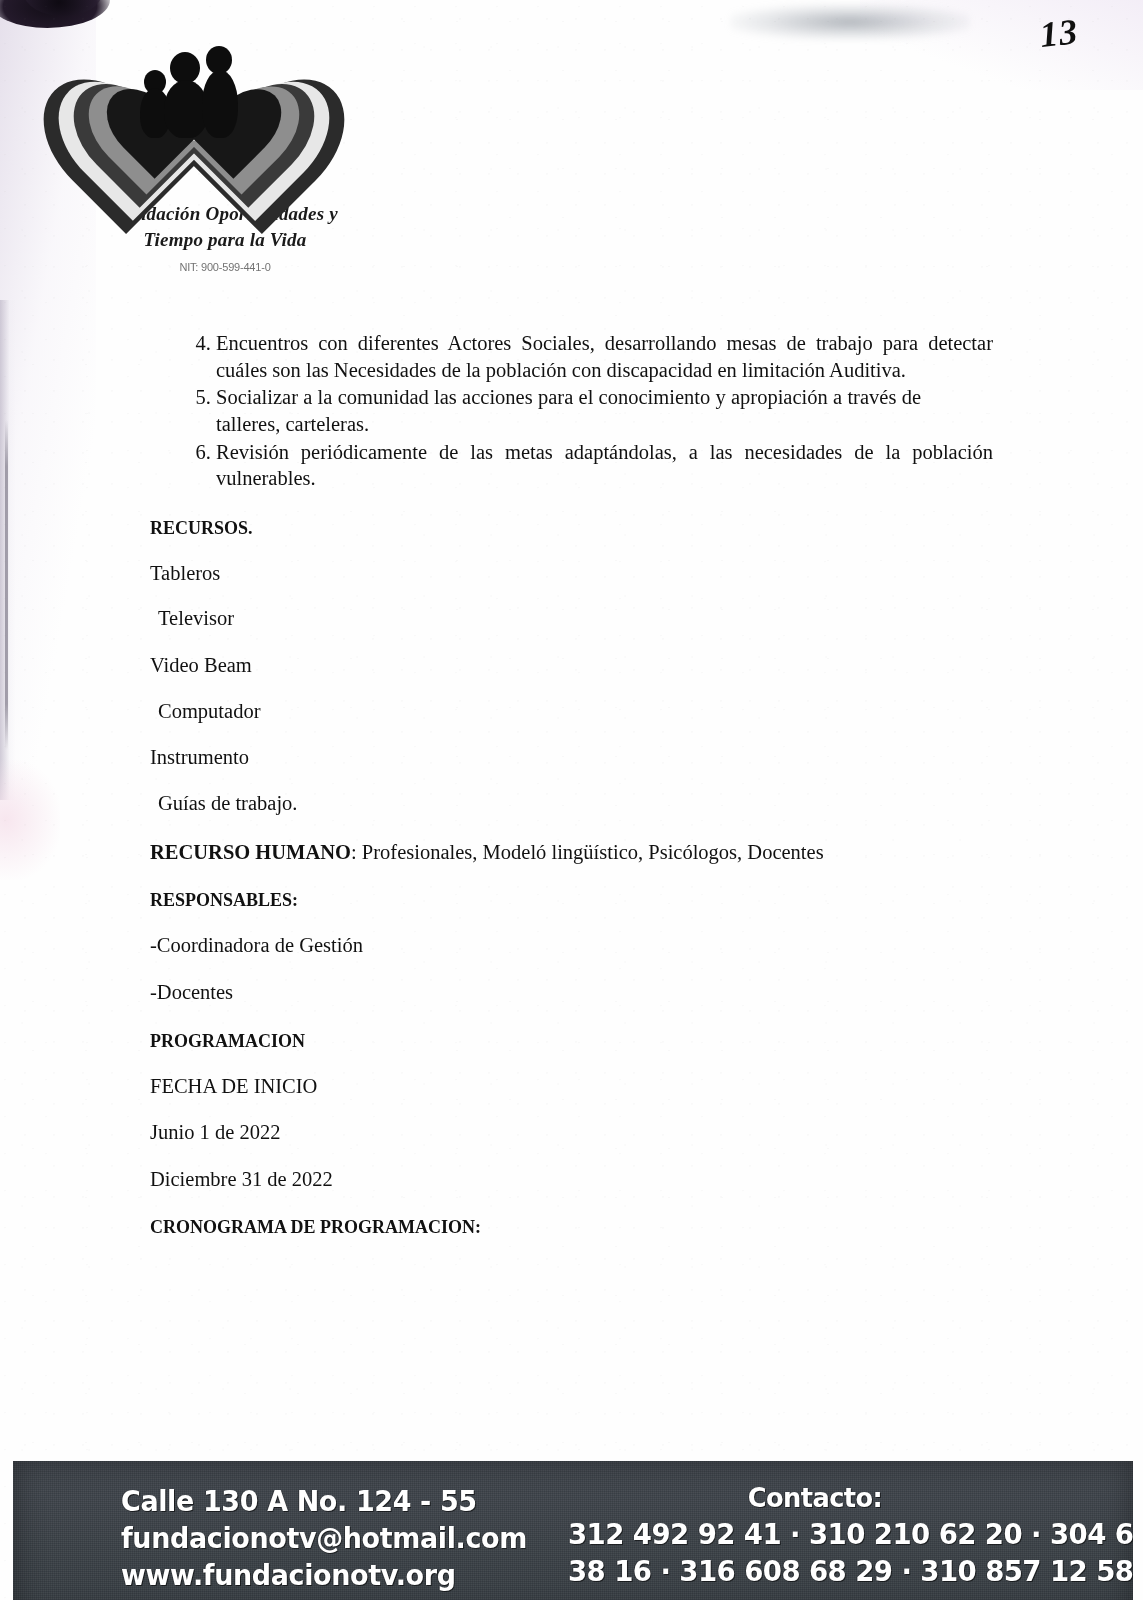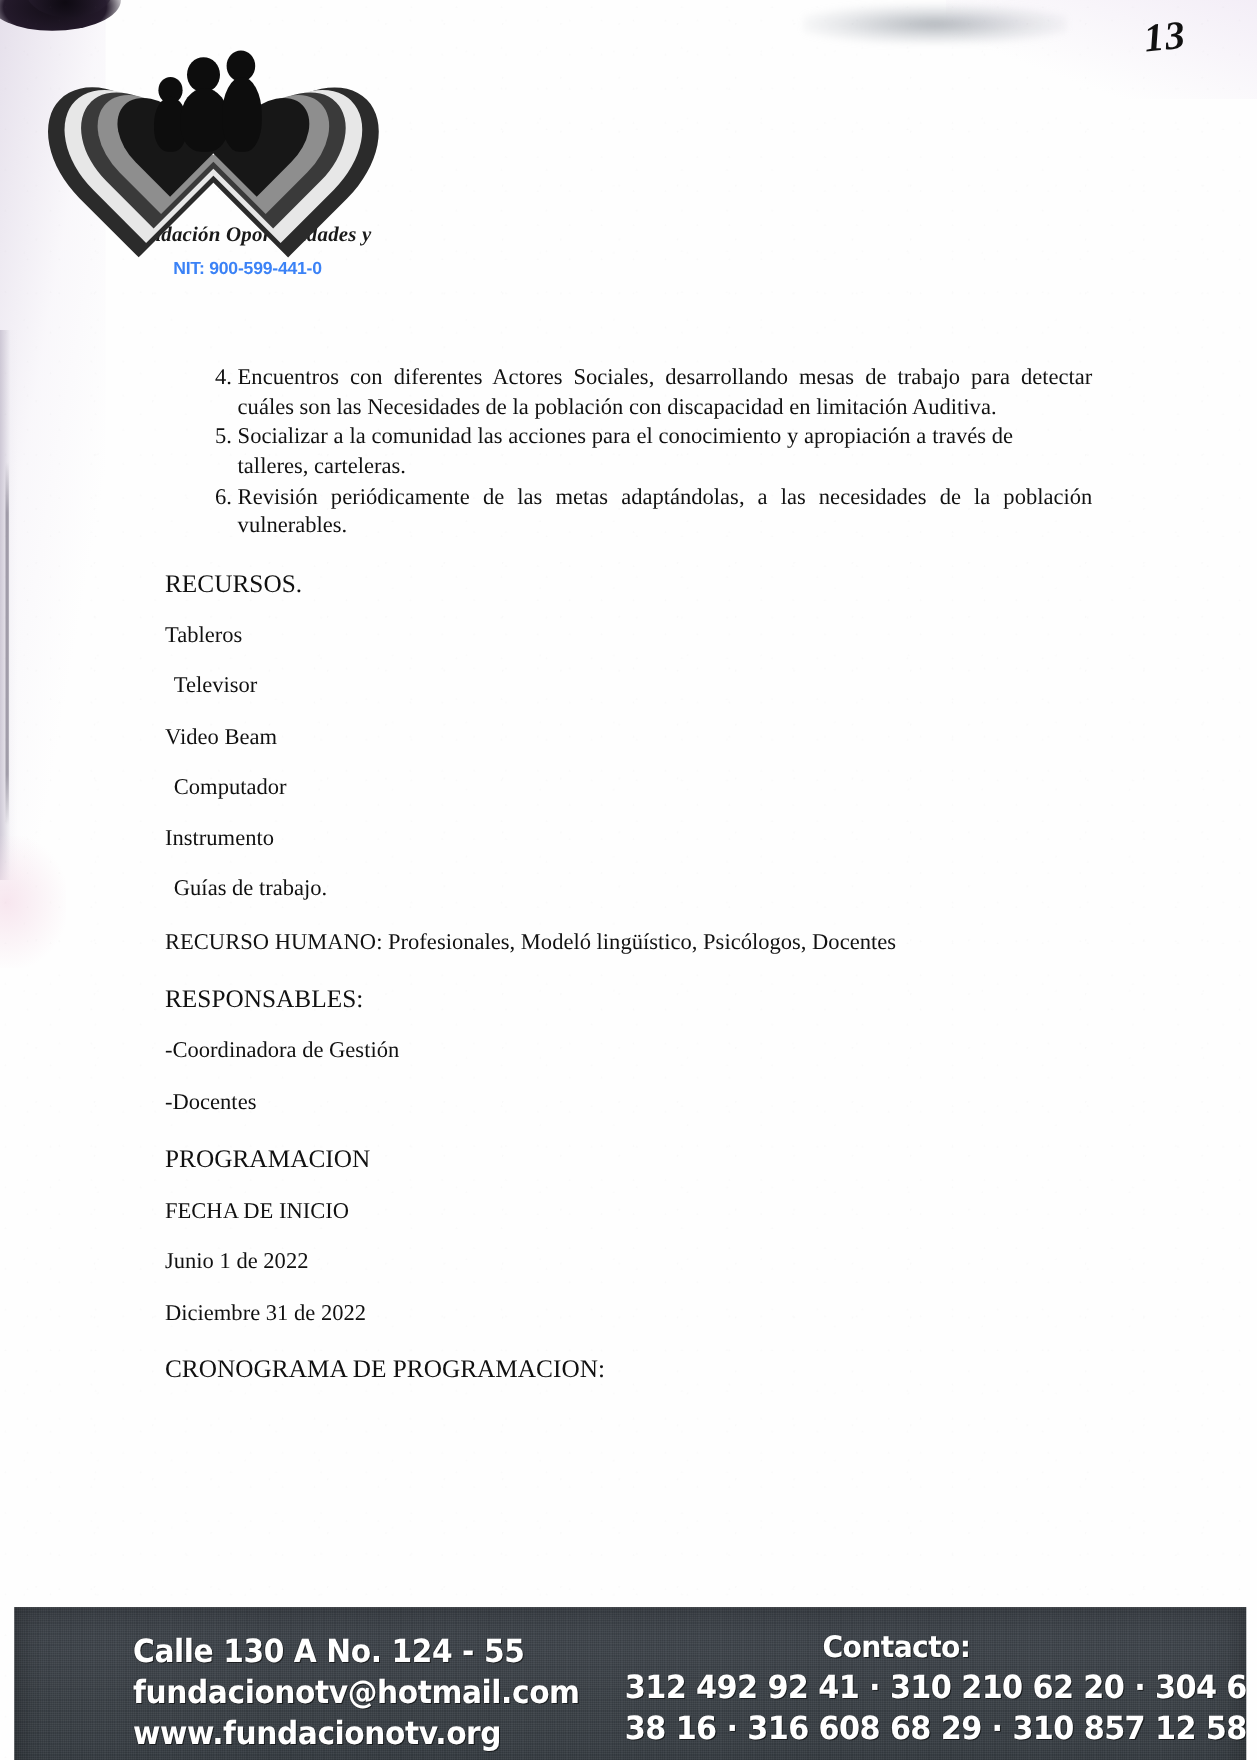--- a/index.html
+++ b/index.html
@@ -142,23 +142,23 @@
     font-style: italic;
     font-weight: 700;
     font-size: 19px;
     line-height: 1.35;
     color: #1a1a1a;
     margin-top: 2px;
     letter-spacing: 0.2px;
   }
   #org-nit {
     font-family: "Liberation Sans", "DejaVu Sans", sans-serif;
-    font-weight: 700;
-    font-size: 16px;
-    color: #3b82f6;
+    font-weight: 400;
+    font-size: 11px;
+    color: #737373;
     margin-top: 9px;
     letter-spacing: -0.2px;
   }
 
   
   #body-content {
     position: absolute;
     left: 150px; top: 330px;
     width: 843px;
   }
@@ -167,38 +167,38 @@
     padding: 0 0 0 34px;
     list-style: decimal;
     font-size: 20.5px;
     line-height: 1.30;
     text-align: justify;
   }
   ol#objectives-list li { margin-bottom: 1px; }
   ol#objectives-list li::marker { font-weight: 400; }
 
   .sec-heading {
-    font-weight: 400;
-    font-size: 23px;
+    font-weight: 700;
+    font-size: 18px;
     margin-top: 26px;
     margin-bottom: 0;
   }
   .sec-line {
     font-size: 20.5px;
     margin-top: 22px;
     line-height: 1.2;
   }
   .indent-sm { padding-left: 8px; margin-top: 21px; }
   .gap-word { display: inline-block; width: 72px; }
 
   #recurso-humano-line {
     font-size: 20.5px;
     margin-top: 26px;
   }
-  #recurso-humano-line b { font-weight: 400; text-align: center; }
+  #recurso-humano-line b { font-weight: 700; text-align: center; }
 
   
   #footer-band {
     position: absolute;
     left: 13px; top: 1461px;
     width: 1120px; height: 160px;
     background:
       repeating-linear-gradient(0deg, rgba(255,255,255,0.035) 0px, rgba(255,255,255,0.035) 1px, rgba(0,0,0,0.03) 1px, rgba(0,0,0,0.03) 2px),
       repeating-linear-gradient(90deg, rgba(255,255,255,0.03) 0px, rgba(255,255,255,0.03) 1px, rgba(0,0,0,0.025) 1px, rgba(0,0,0,0.025) 2px),
       linear-gradient(180deg, #3e444b 0%, #3a4046 45%, #343a40 100%);
@@ -262,20 +262,21 @@
         <div class="fig fig-head" style="left:4px; top:24px; width:22px; height:24px;"></div>
         <div class="fig" style="left:0px; top:42px; width:30px; height:50px;"></div>
         <div class="fig fig-head" style="left:30px; top:6px; width:30px; height:32px;"></div>
         <div class="fig" style="left:24px; top:34px; width:44px; height:58px;"></div>
         <div class="fig fig-head" style="left:66px; top:0px; width:26px; height:28px;"></div>
         <div class="fig" style="left:62px; top:24px; width:36px; height:68px;"></div>
       </div>
     </div>
     <div id="org-name">
       <div>Fundación Oportunidades y</div>
+      <div>Tiempo para la Vida</div>
     </div>
     <div id="org-nit">NIT: 900-599-441-0</div>
   </div>
 
   <div id="body-content">
 
     <ol id="objectives-list" start="4">
       <li>
         <span>Encuentros con diferentes Actores Sociales, desarrollando mesas de trabajo para detectar cuáles son las Necesidades de la población con discapacidad en limitación Auditiva.</span>
       </li>

